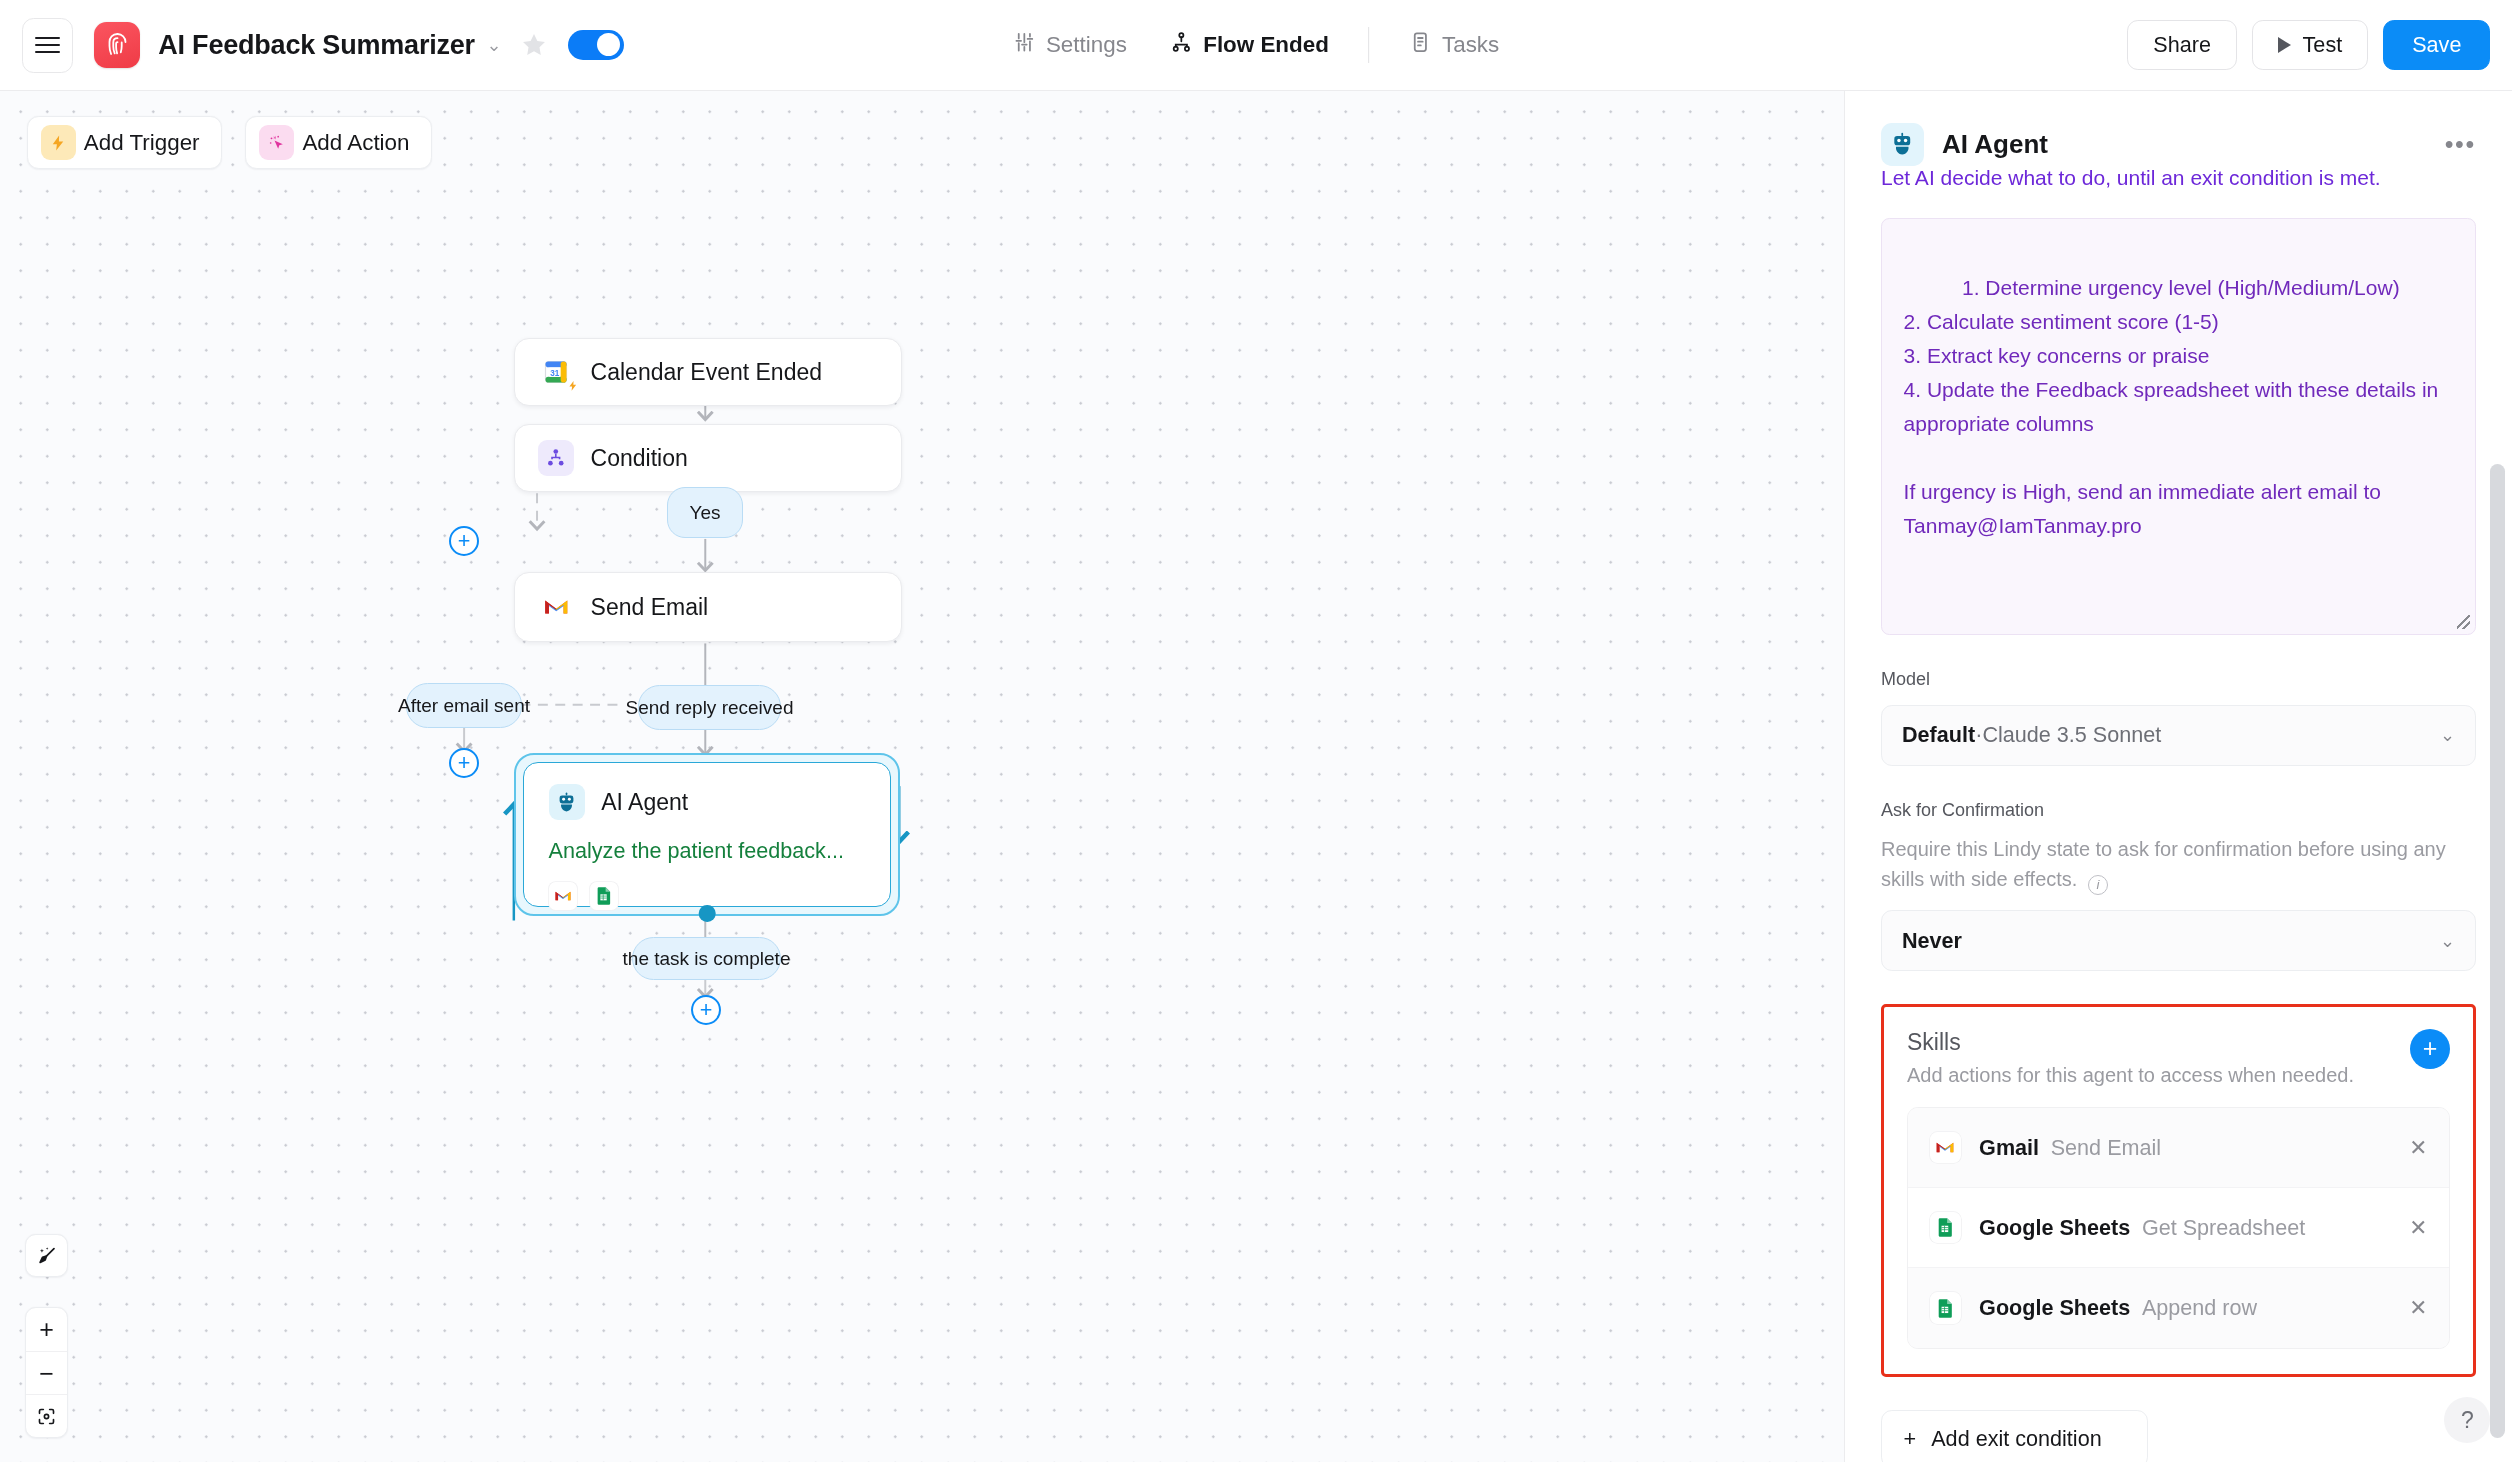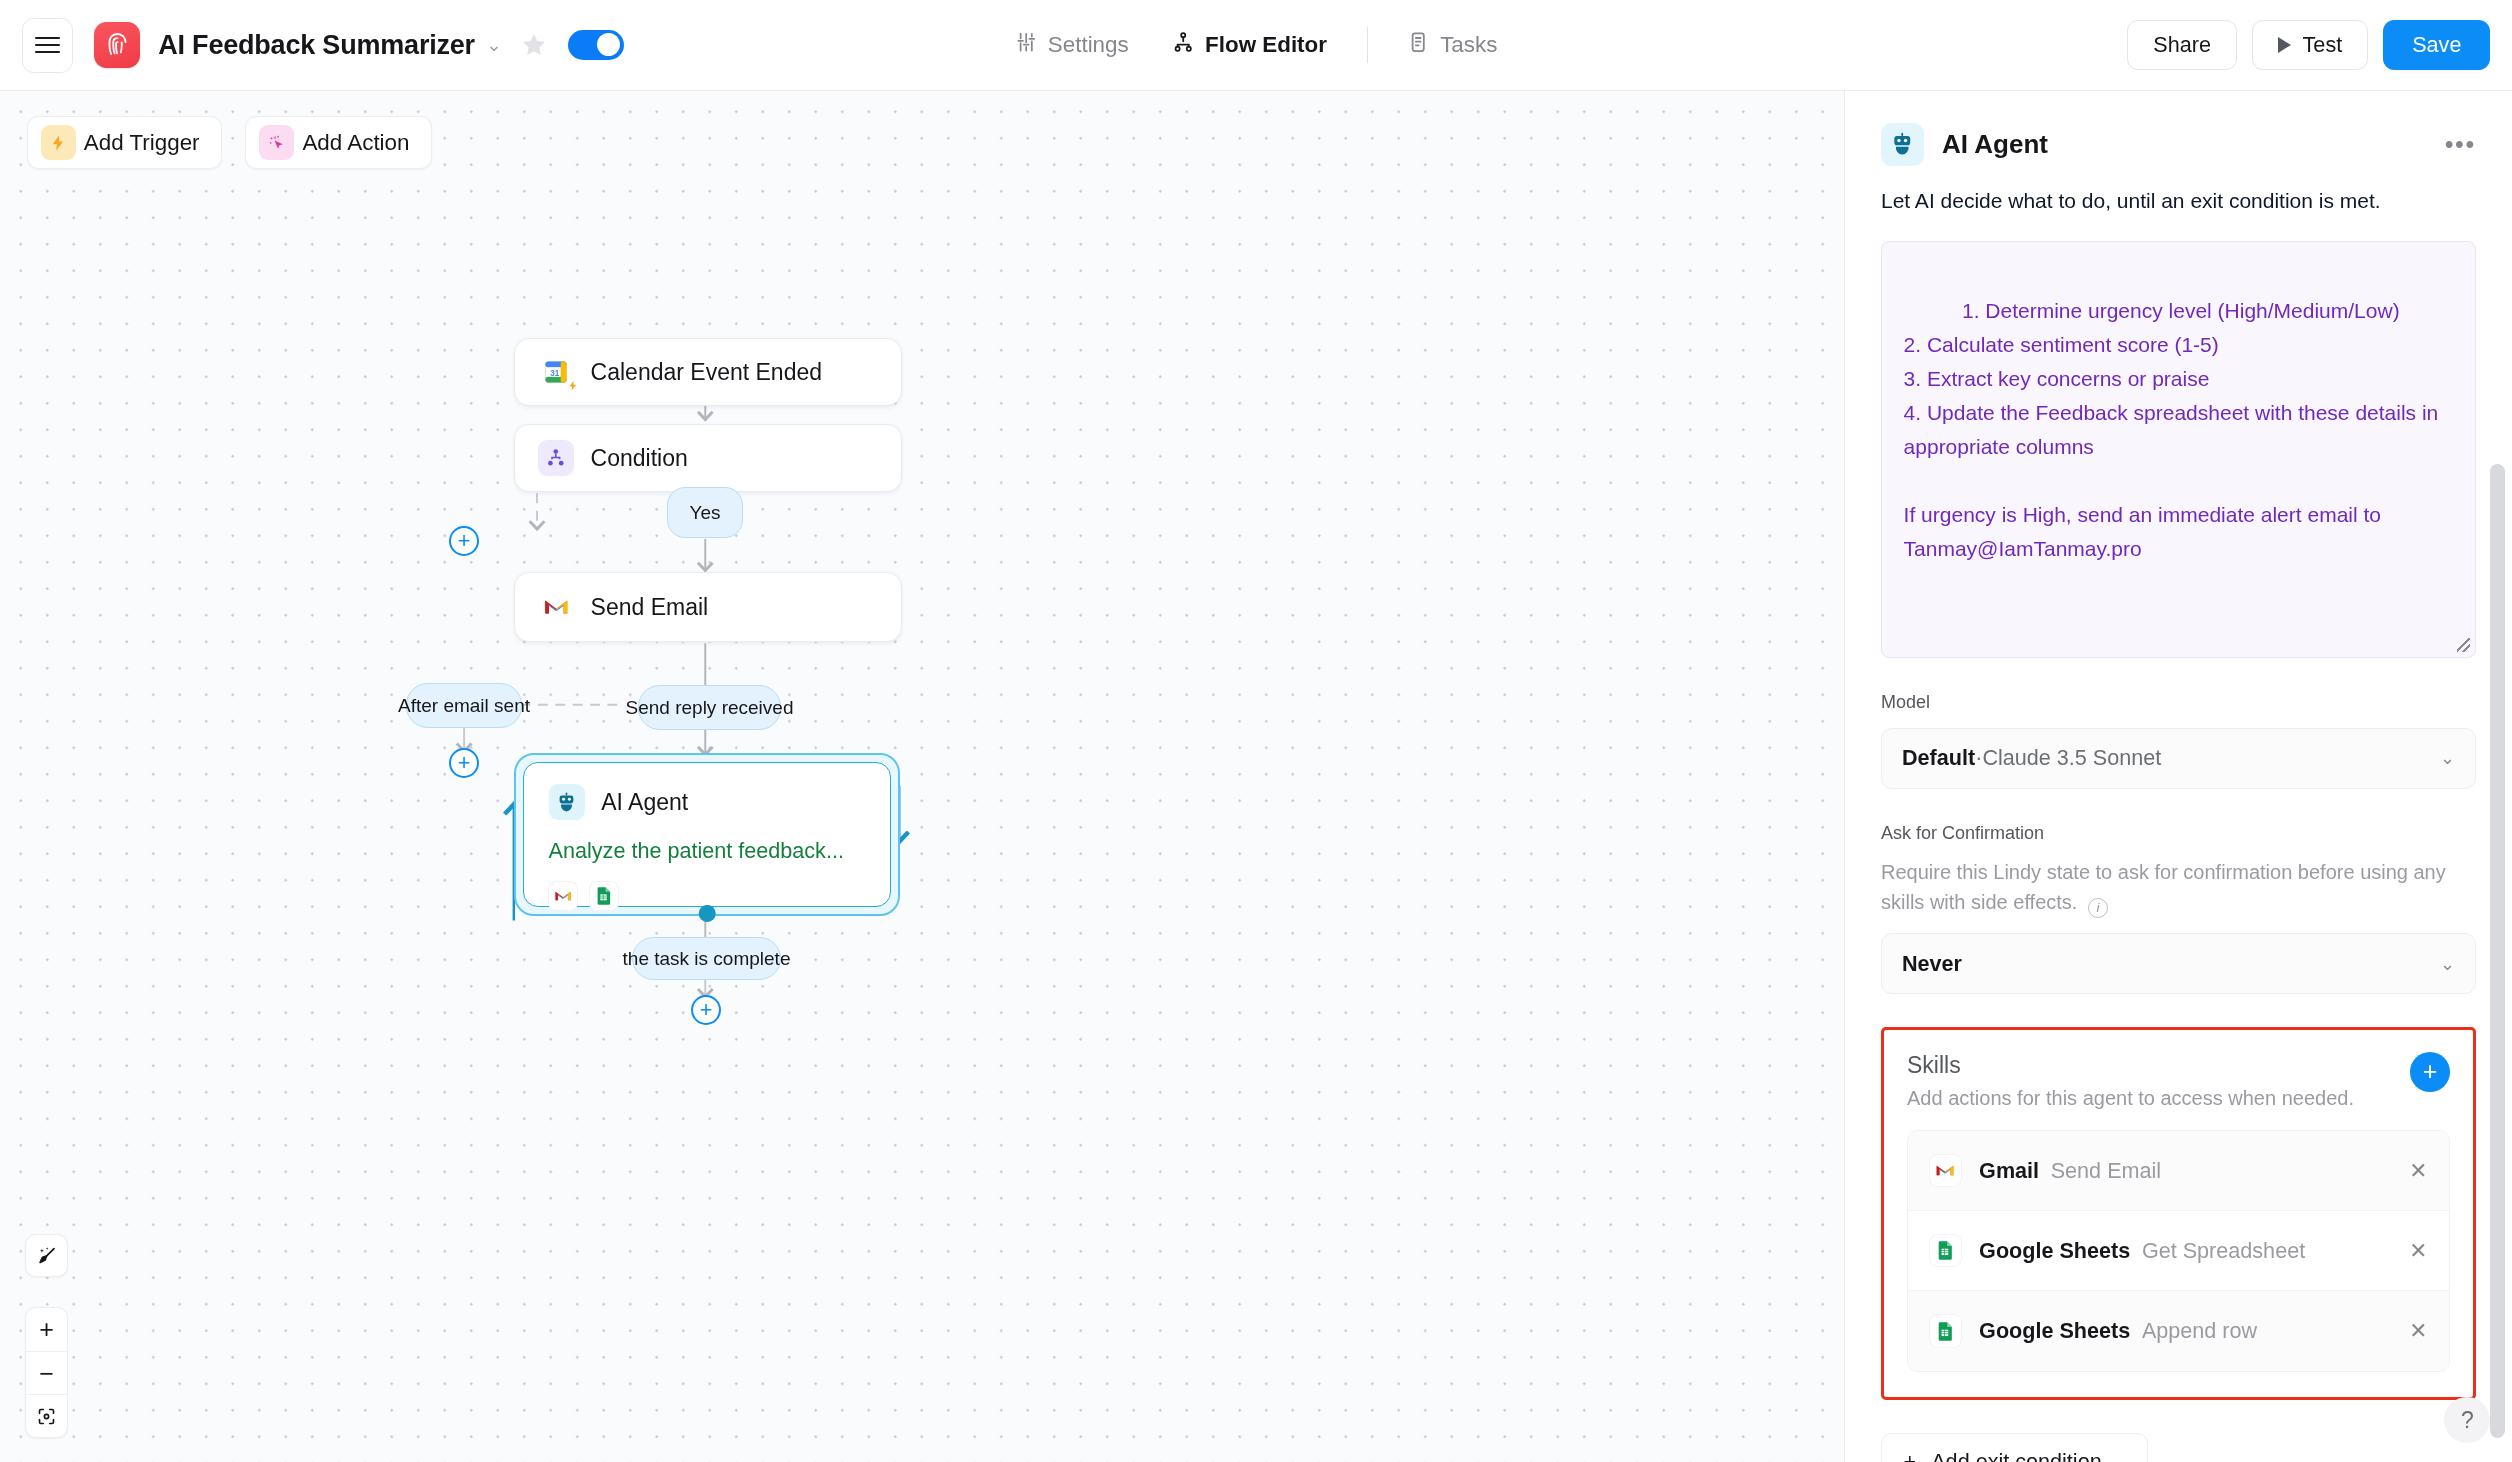--- a/index.html
+++ b/index.html
@@ -171,21 +171,21 @@
   .panel {
     width: 668px; min-width:668px; background:#fff;
     border-left:0.8px solid #ececee;
     position:relative; overflow:hidden;
   }
   .panel-inner { padding: 31.5px 36px 0 36px; }
   .panel-head { display:flex; align-items:center; }
   .panel-ico { width:43px;height:43px;border-radius:10.8px;background:#e2f4fc;display:flex;align-items:center;justify-content:center; }
   .panel-title { margin-left:18px; font-size:26px; font-weight:600; color:#16171a; }
   .dots-btn { margin-left:auto; color:#86878d; font-size:25px; letter-spacing:1.7px; cursor:pointer; line-height:.6; }
-  .panel-desc { margin-top:23px; font-size:21px; color:#0f172a; }
+  .panel-desc { font-size:21px; color:#6d28d9; }
 
   .prompt-box {
     margin-top: 28px;
     background:#faf6fd; border:0.8px solid #ece2f4; border-radius:8.3px;
     padding: 18px 21.6px 23px 21.6px;
     color:#7029bb; font-size:21px; line-height:1.62;
     position:relative;
     white-space: pre-wrap;
     min-height: 274px;
   }
@@ -303,21 +303,21 @@
       </div>
       <div class="nav-item active">
         <span>
           <svg width="22.4" height="22.4" viewBox="0 0 24 24" fill="none" stroke="#16171a" stroke-width="1.9" stroke-linecap="round">
             <circle cx="12" cy="4.5" r="2.2"></circle>
               <circle cx="6" cy="19" r="2.2"></circle>
               <circle cx="18" cy="19" r="2.2"></circle>
             <path d="M12 6.7v4.3M6 16.8v-2.3h12v2.3M12 11h0"></path>
           </svg>
         </span>
-        <span>Flow Editor</span>
+        <span>Flow Ended</span>
       </div>
       <div class="nav-sep"></div>
       <div class="nav-item">
         <span>
           <svg width="22.4" height="22.4" viewBox="0 0 24 24" fill="none" stroke="#86878d" stroke-width="1.9" stroke-linecap="round">
             <rect x="6" y="2.5" width="12" height="19" rx="2.4"></rect>
             <path d="M9.5 7.5h5M9.5 11.5h5M9.5 15.5h3"></path>
           </svg>
         </span>
         <span>Tasks</span>

